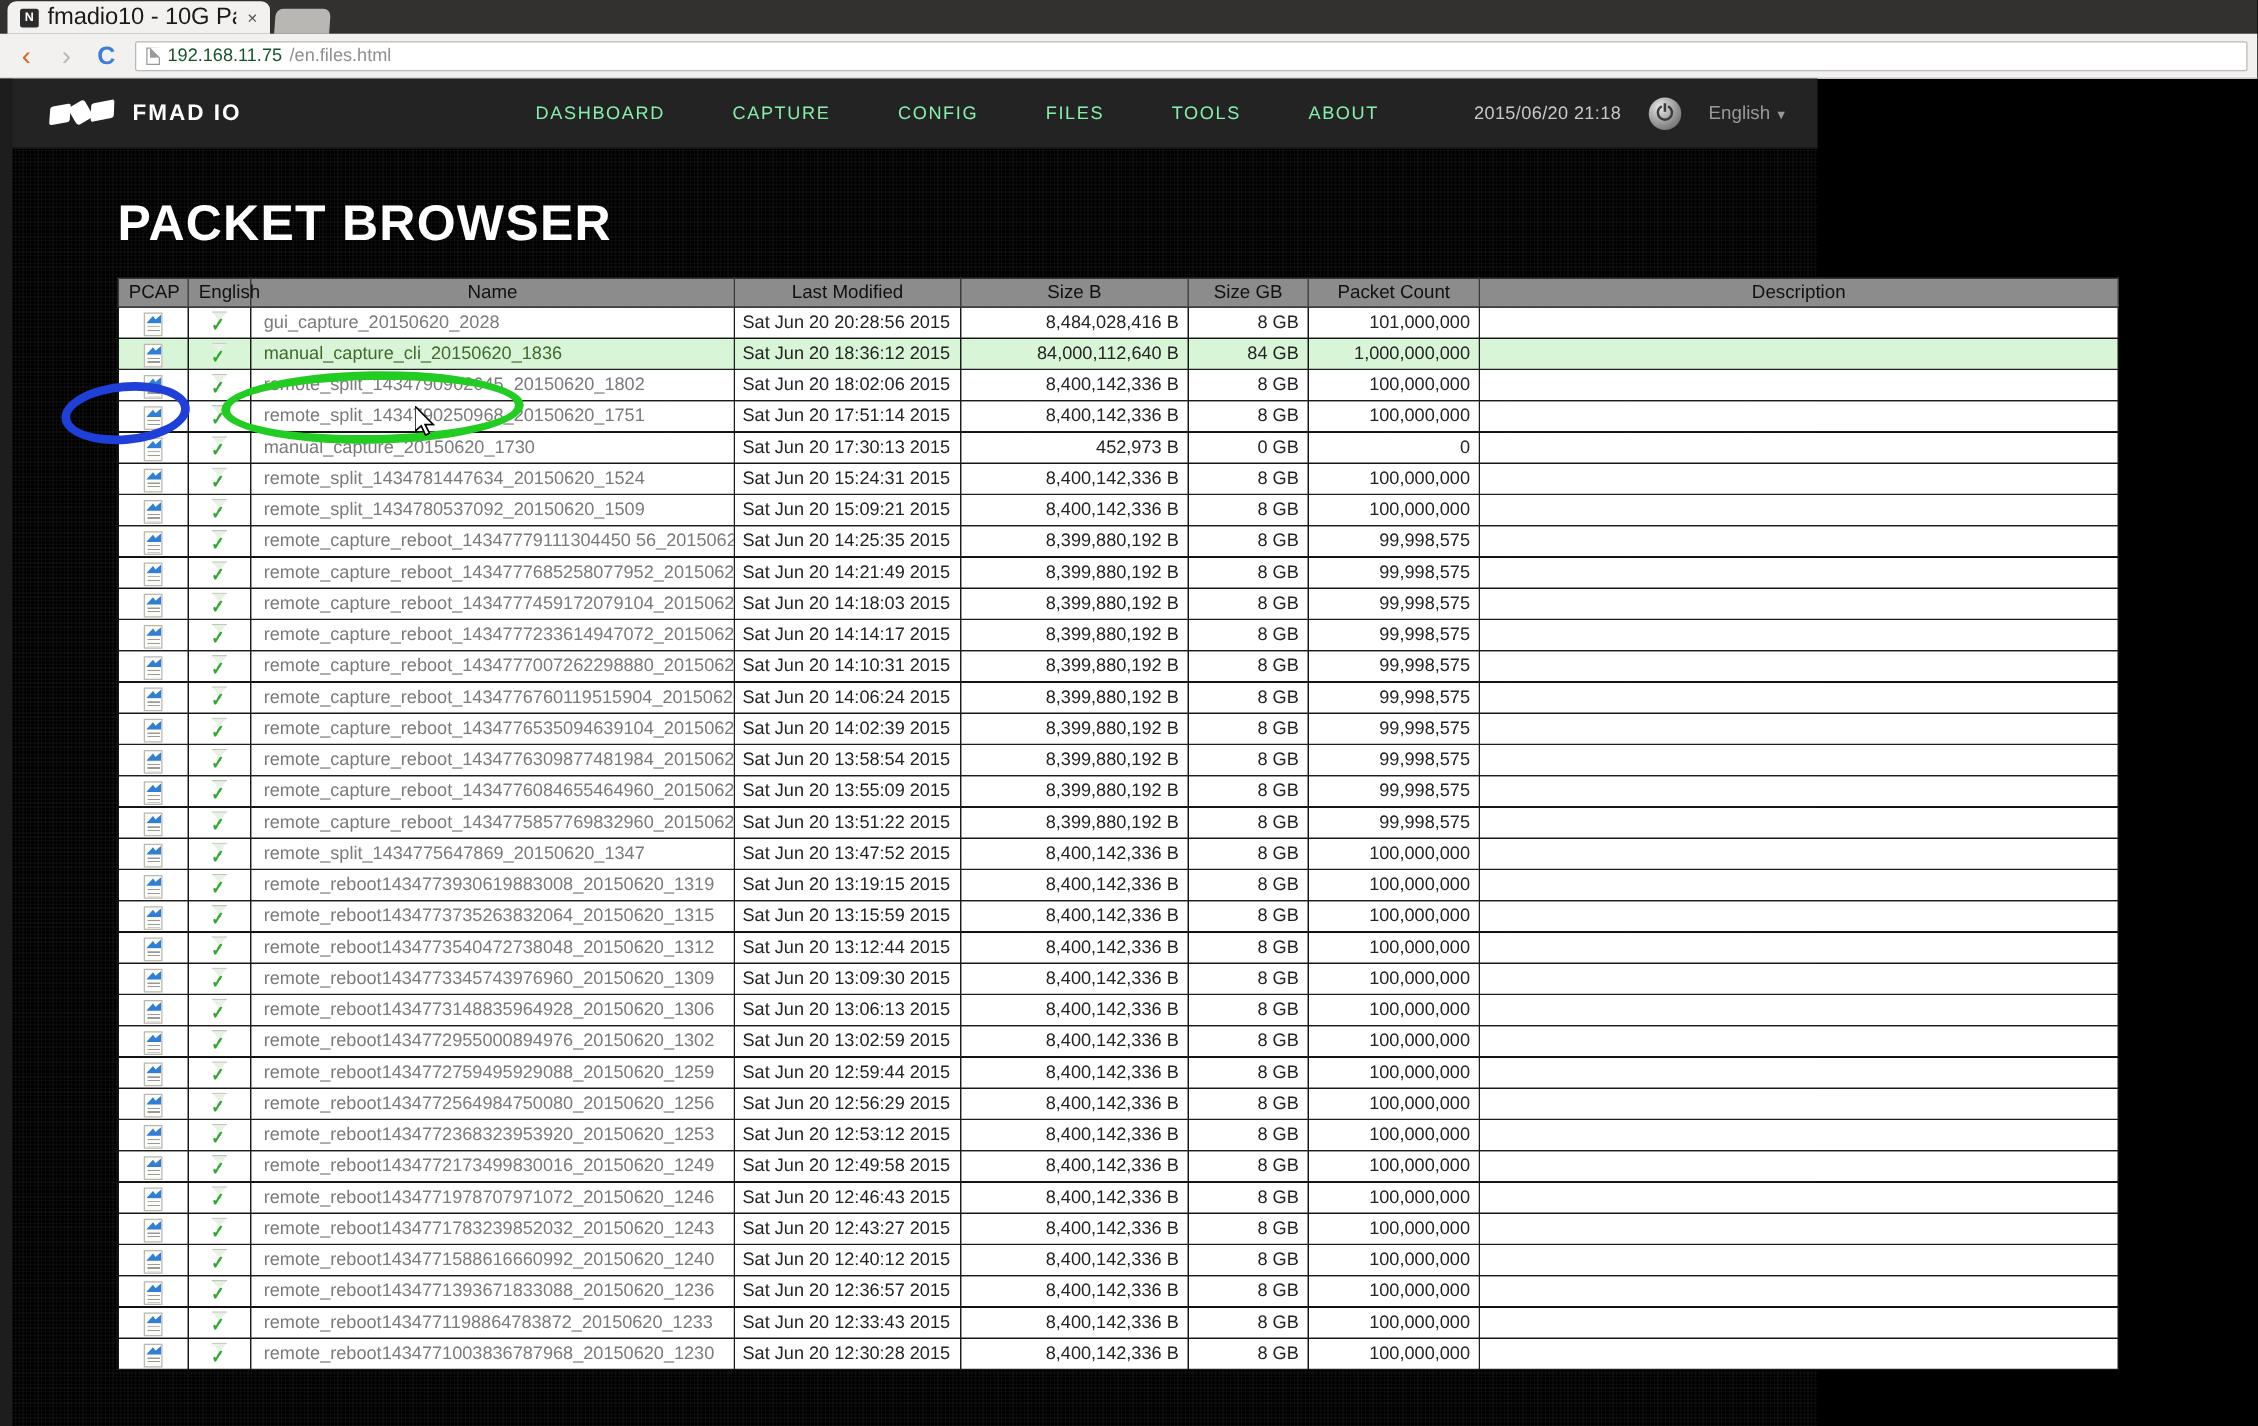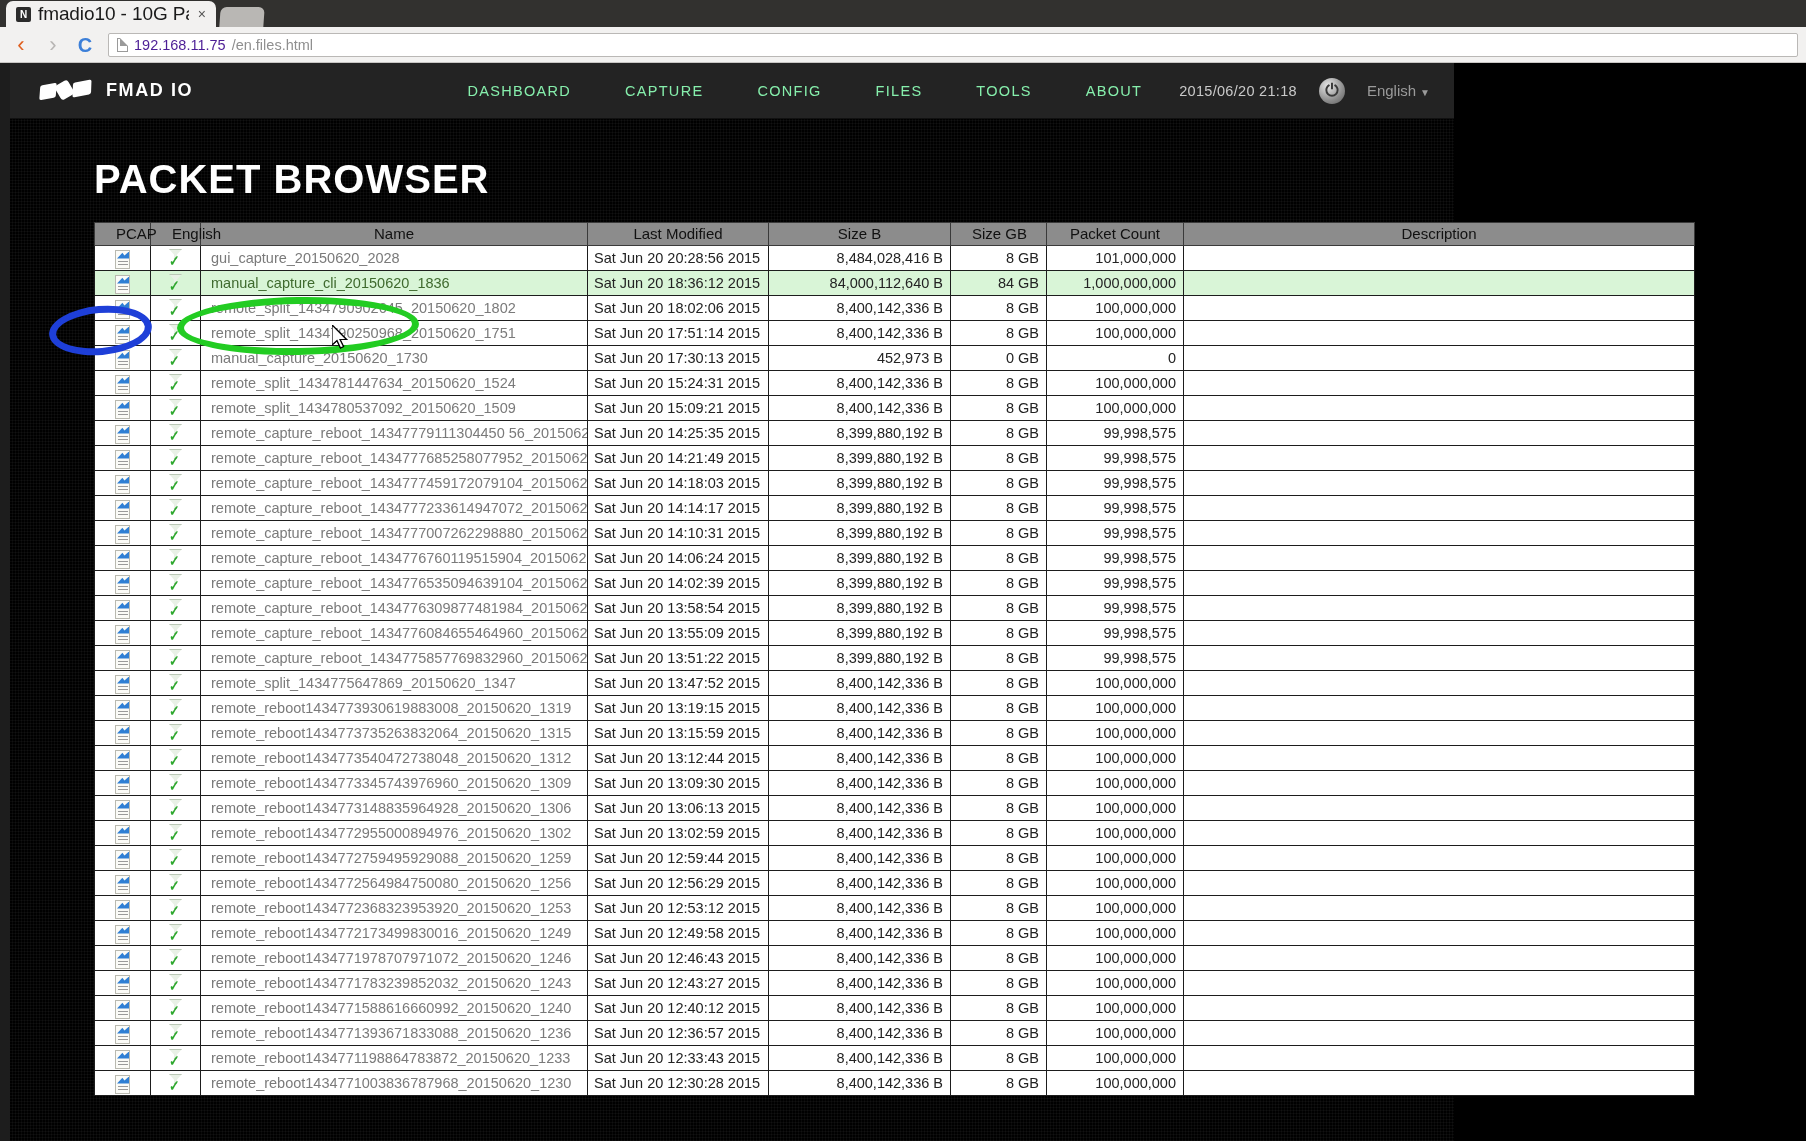--- a/index.html
+++ b/index.html
@@ -58,21 +58,21 @@
   }
   .url-pageicon {
     width: 11px; height: 14px; border: 1px solid #9a9a9a; background: #fff;
     position: relative; flex: none;
   }
   .url-pageicon:after {
     content:""; position:absolute; right:-1px; top:-1px;
     border-width: 4px; border-style: solid;
     border-color: #fff #fff #9a9a9a #9a9a9a;
   }
-  .url-host { color: #4c1d95; }
+  .url-host { color: #14532d; }
   .url-path { color: #8f8f8f; }
 
   
   .page {
     position: relative;
     width: 1454px;
     height: 1078px;
     background: #000;
     background-image:
       repeating-linear-gradient(0deg, rgba(255,255,255,.035) 0 1px, transparent 1px 3px),
@@ -96,21 +96,21 @@
   .bm3 { width: 18px; height: 15px; left: 33px; top: 1px;
          transform: skewX(-14deg) rotate(-12deg); border-radius: 2px; }
   .brand-text { color: #fff; font-size: 18px; letter-spacing: 1.6px; font-weight: 600; }
 
   .topnav-links { display: flex; align-items: center; gap: 54px; margin-left: auto; }
   .topnav-links a {
     color: #86efac; font-size: 14.5px; letter-spacing: 1.3px;
     text-decoration: none;
   }
   .topnav-right { display: flex; align-items: center; gap: 22px;
-                  margin-left: 37px; margin-right: 24px; }
+                  margin-left: 76px; margin-right: 24px; }
   .clock { color: #c9c9c9; font-size: 14.5px; letter-spacing: .3px; }
   .power-icon {
     width: 26px; height: 26px; border-radius: 50%;
     background: radial-gradient(circle at 35% 30%, #e8e8e8, #8d8d8d 60%, #5a5a5a);
     display: flex; align-items: center; justify-content: center;
     color: #3a3a3a; font-size: 17px; font-weight: bold;
   }
   .lang { color: #9a9a9a; font-size: 15px; }
   .lang .caret { font-size: 10px; margin-left: 4px; }
 
@@ -119,21 +119,21 @@
     letter-spacing: 1px; margin: 38px 12px 0 94px;
   }
   .breadcrumb { color: #dcdcdc; font-size: 16.5px; margin: 27px 0 0 94px; }
 
   
   .table-wrap { margin: 20px 0 0 94px; width: 1600px; }
   table { border-collapse: collapse; width: 1600px; table-layout: fixed; }
   th {
     background: #8c8c8c; color: #111; font-weight: normal;
     font-size: 15px; height: 22px; line-height: 22px;
-    border: 1px solid #3a3a3a; padding: 0 21px;
+    border: 1px solid #3a3a3a; padding: 0 8px;
     text-align: center; white-space: nowrap;
   }
   td {
     background: #fff; font-size: 14.5px; height: 25px;
     border: 1px solid #1d1d1d; padding: 0 6px;
     white-space: nowrap; overflow: hidden; color: #232323;
   }
   tr.highlight td { background: #d9f5d7; }
   tr.highlight td.c-name { color: #3f6a2e; }
   td.c-pcap, td.c-filter { padding: 0; text-align: center; }

